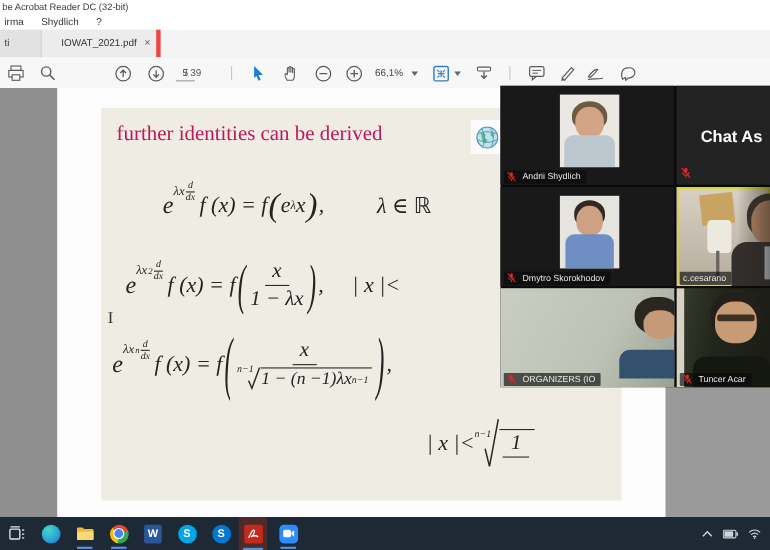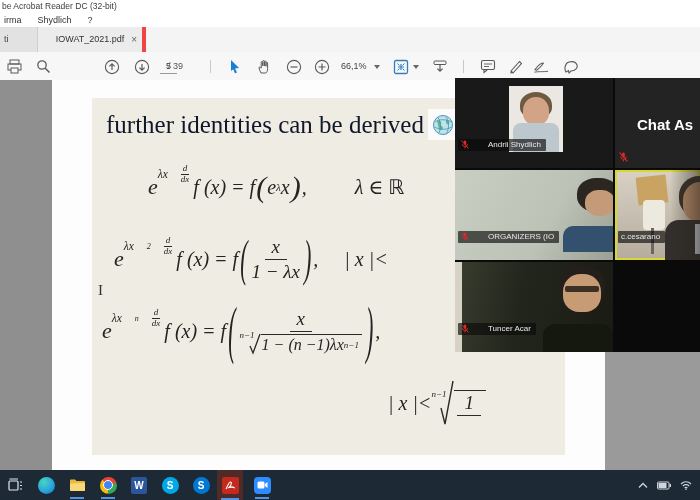--- a/index.html
+++ b/index.html
@@ -21,48 +21,48 @@
   .pagebox{position:absolute;left:160px;top:7px;width:17px;height:14px;border-bottom:1px solid #9a9a9a;font-size:9px;color:#333;text-align:center;line-height:14px;}
   .pagetotal{position:absolute;left:168px;top:7px;font-size:9px;color:#555;line-height:14px;}
   .zoomtext{position:absolute;left:341px;top:7px;font-size:9px;color:#444;line-height:14px;}
   .caret{position:absolute;top:13px;width:0;height:0;border-left:3px solid transparent;border-right:3px solid transparent;border-top:4px solid #666;}
 
   
   .docarea{position:absolute;left:0;top:80px;width:700px;height:390px;background:#fdfdfd;}
   .graL{position:absolute;left:0;top:0;width:52px;height:390px;background:#8f8f8f;}
   .graR{position:absolute;left:605px;top:0;width:95px;height:390px;background:#9a9a9a;}
   .slide{position:absolute;left:92px;top:18px;width:473px;height:357px;background:#efece3;}
-  .slide-title{position:absolute;left:14px;top:13px;font-family:"Liberation Serif","DejaVu Serif",serif;font-size:25px;color:#0f172a;}
+  .slide-title{position:absolute;left:14px;top:13px;font-family:"Liberation Serif","DejaVu Serif",serif;font-size:19px;color:#be185d;}
   .globelogo{position:absolute;left:336px;top:11px;width:30px;height:31px;background:#fbfbfb;display:flex;align-items:center;justify-content:center;}
 
   
   .formula{position:absolute;font-family:"Liberation Serif","DejaVu Serif",serif;font-style:italic;font-size:20px;color:#242424;white-space:nowrap;display:flex;align-items:center;}
   .ebase{font-size:22px;}
-  .exp{display:inline-flex;align-items:center;gap:13px;font-size:11.5px;vertical-align:13px;position:relative;top:-13px;}
+  .exp{display:inline-flex;align-items:center;gap:1px;font-size:11.5px;vertical-align:13px;position:relative;top:-13px;}
   .dfrac{display:inline-flex;flex-direction:column;align-items:center;font-size:9px;line-height:1.1;}
   .dfrac .dn{border-bottom:1px solid #2a2a2a;padding:0 2px;}
   .frac{display:inline-flex;flex-direction:column;align-items:center;font-size:19px;line-height:1.15;margin:0 2px;}
   .frac .num{border-bottom:1.3px solid #2a2a2a;padding:0 7px 1px;}
   .frac .den{padding-top:1px;display:inline-flex;align-items:center;}
   .par{font-size:150%;font-weight:300;margin:0 1px;}
   .parXL{display:inline-block;font-size:22px;font-weight:200;transform:scaleY(2.3);margin:0 2px;}
   .ssup{font-size:11px;vertical-align:9px;font-style:italic;}
   .msup{font-size:10.5px;vertical-align:7px;}
   .ridx{font-size:9px;position:relative;top:-9px;margin-right:-6px;z-index:2;}
   .rad{border-top:1.3px solid #2a2a2a;padding:1px 3px 0 1px;display:inline-flex;align-items:center;}
   .rootsvg{margin-right:-1px;}
   .cond1{margin-left:48px;}
   .cond2{margin-left:26px;}
   .bb{font-family:"DejaVu Sans",sans-serif;font-style:normal;}
   .artifact{position:absolute;left:6px;top:184px;font-family:"Liberation Serif","DejaVu Serif",serif;font-style:normal;font-size:15px;color:#333;}
 
   
   .meeting{position:absolute;left:455px;top:78px;width:245px;height:274px;background:#0a0a0a;display:grid;grid-template-columns:158px 1fr;grid-template-rows:1fr 1fr 1fr;gap:2px;z-index:5;}
   .tile{position:relative;background:#191919;overflow:hidden;}
-  .plabel{position:absolute;left:3px;bottom:17px;background:rgba(10,10,10,0.65);color:#e8e8e8;font-size:8px;padding:1px 5px 2px 3px;display:flex;align-items:flex-end;gap:19px;border-radius:1px;white-space:nowrap;}
+  .plabel{position:absolute;left:3px;bottom:1px;background:rgba(10,10,10,0.65);color:#e8e8e8;font-size:8px;padding:1px 5px 2px 3px;display:flex;align-items:flex-end;gap:6px;border-radius:1px;white-space:nowrap;}
   .miconly{position:absolute;left:4px;bottom:6px;}
   .photo{position:absolute;left:54px;top:8px;width:54px;height:66px;background:#ebe8e3;overflow:hidden;}
   .ph-hair{position:absolute;border-radius:50% 50% 40% 40%;}
   .ph-face{position:absolute;border-radius:48% 48% 42% 42%;}
   .ph-body{position:absolute;border-radius:8px 8px 0 0;}
   .bigname{position:absolute;left:22px;top:38px;color:#fff;font-weight:700;font-size:15px;white-space:nowrap;}
   .active-speaker{box-shadow:inset 0 0 0 2px #d8d832;}
 
   
   .taskbar{position:absolute;left:0;top:470px;width:700px;height:30px;background:#1e2936;display:flex;align-items:center;}
@@ -318,49 +318,64 @@
 
     <div class="tile" style="background:#232323">
       <div class="bigname">Chat As</div>
       <svg class="mic-muted miconly" width="9" height="10" viewBox="0 0 8 9">
           <rect x="2.8" y="0.5" width="2.4" height="4.2" rx="1.2" fill="#e02828"></rect>
           <path d="M1.5 4 a2.5 2.6 0 0 0 5 0 M4 6.8 V8.5" fill="none" stroke="#e02828" stroke-width="0.9"></path>
           <line x1="0.5" y1="0.5" x2="7.5" y2="8.5" stroke="#e02828" stroke-width="1"></line>
         </svg>
     </div>
 
-
-    <div class="tile" style="background:linear-gradient(120deg,#c9cec3 0%,#bdc2b6 60%,#9aa092 100%)">
-      <div style="position:absolute;right:-6px;top:8px;width:42px;height:34px;border-radius:45%;background:#2c2620;"></div>
-      <div style="position:absolute;right:-2px;top:20px;width:30px;height:26px;border-radius:45%;background:#c49a78;"></div>
-      <div style="position:absolute;right:-10px;bottom:8px;width:60px;height:26px;border-radius:10px 10px 0 0;background:#33506e;"></div>
+    <div class="tile">
+      <div class="photo" style="background:#e6e4df">
+        <div class="ph-hair" style="left:13px;top:4px;width:28px;height:24px;background:#2f2a24;"></div>
+        <div class="ph-face" style="left:15px;top:9px;width:24px;height:27px;background:#cfa183;"></div>
+        <div class="ph-body" style="left:5px;top:35px;width:44px;height:31px;background:#6f8fc4;"></div>
+      </div>
       <div class="plabel">
         <svg class="mic-muted" width="8" height="9" viewBox="0 0 8 9">
             <rect x="2.8" y="0.5" width="2.4" height="4.2" rx="1.2" fill="#e02828"></rect>
             <path d="M1.5 4 a2.5 2.6 0 0 0 5 0 M4 6.8 V8.5" fill="none" stroke="#e02828" stroke-width="0.9"></path>
             <line x1="0.5" y1="0.5" x2="7.5" y2="8.5" stroke="#e02828" stroke-width="1"></line>
           </svg>
-        <span>ORGANIZERS (IO</span>
+        <span>Dmytro Skorokhodov</span>
       </div>
     </div>
 
     <div class="tile active-speaker" style="background:linear-gradient(#d8d1c4,#b5ac9d)">
       <div style="position:absolute;left:22px;top:6px;width:30px;height:28px;background:#c9a362;transform:rotate(-6deg);"></div>
       <div style="position:absolute;left:28px;top:30px;width:22px;height:30px;border-radius:4px;background:#eceade;"></div>
       <div style="position:absolute;left:36px;top:58px;width:3px;height:26px;background:#6b665e;"></div>
       <div style="position:absolute;left:64px;top:6px;width:44px;height:42px;border-radius:46%;background:#3a332c;"></div>
       <div style="position:absolute;left:68px;top:12px;width:36px;height:40px;border-radius:46% 46% 42% 42%;background:#bd8f6b;"></div>
       <div style="position:absolute;left:50px;top:50px;width:78px;height:40px;border-radius:14px 14px 0 0;background:#332f2c;"></div>
       <div style="position:absolute;left:80px;top:54px;width:12px;height:30px;background:#d5dde6;"></div>
       <div style="position:absolute;right:0;top:0;width:30px;height:90px;background:linear-gradient(90deg,rgba(40,35,30,0),rgba(40,35,30,0.55));"></div>
       <div class="plabel">
         <span>c.cesarano</span>
       </div>
     </div>
 
+    <div class="tile" style="background:linear-gradient(120deg,#c9cec3 0%,#bdc2b6 60%,#9aa092 100%)">
+      <div style="position:absolute;right:-6px;top:8px;width:42px;height:34px;border-radius:45%;background:#2c2620;"></div>
+      <div style="position:absolute;right:-2px;top:20px;width:30px;height:26px;border-radius:45%;background:#c49a78;"></div>
+      <div style="position:absolute;right:-10px;bottom:8px;width:60px;height:26px;border-radius:10px 10px 0 0;background:#33506e;"></div>
+      <div class="plabel">
+        <svg class="mic-muted" width="8" height="9" viewBox="0 0 8 9">
+            <rect x="2.8" y="0.5" width="2.4" height="4.2" rx="1.2" fill="#e02828"></rect>
+            <path d="M1.5 4 a2.5 2.6 0 0 0 5 0 M4 6.8 V8.5" fill="none" stroke="#e02828" stroke-width="0.9"></path>
+            <line x1="0.5" y1="0.5" x2="7.5" y2="8.5" stroke="#e02828" stroke-width="1"></line>
+          </svg>
+        <span>ORGANIZERS (IO</span>
+      </div>
+    </div>
+
     <div class="tile" style="background:linear-gradient(100deg,#3a3e30 0%,#23261c 40%,#1a1c14 100%)">
       <div style="position:absolute;left:0;top:0;width:7px;height:90px;background:#d6d2c4;"></div>
       <div style="position:absolute;right:8px;top:4px;width:46px;height:40px;border-radius:45%;background:#241f1a;"></div>
       <div style="position:absolute;right:12px;top:12px;width:38px;height:38px;border-radius:46% 46% 42% 42%;background:#c79c74;"></div>
       <div style="position:absolute;right:14px;top:24px;width:34px;height:6px;background:rgba(25,20,15,0.8);border-radius:2px;"></div>
       <div style="position:absolute;right:0px;bottom:0;width:70px;height:28px;border-radius:12px 12px 0 0;background:#15180f;"></div>
       <div class="plabel">
         <svg class="mic-muted" width="8" height="9" viewBox="0 0 8 9">
             <rect x="2.8" y="0.5" width="2.4" height="4.2" rx="1.2" fill="#e02828"></rect>
             <path d="M1.5 4 a2.5 2.6 0 0 0 5 0 M4 6.8 V8.5" fill="none" stroke="#e02828" stroke-width="0.9"></path>

